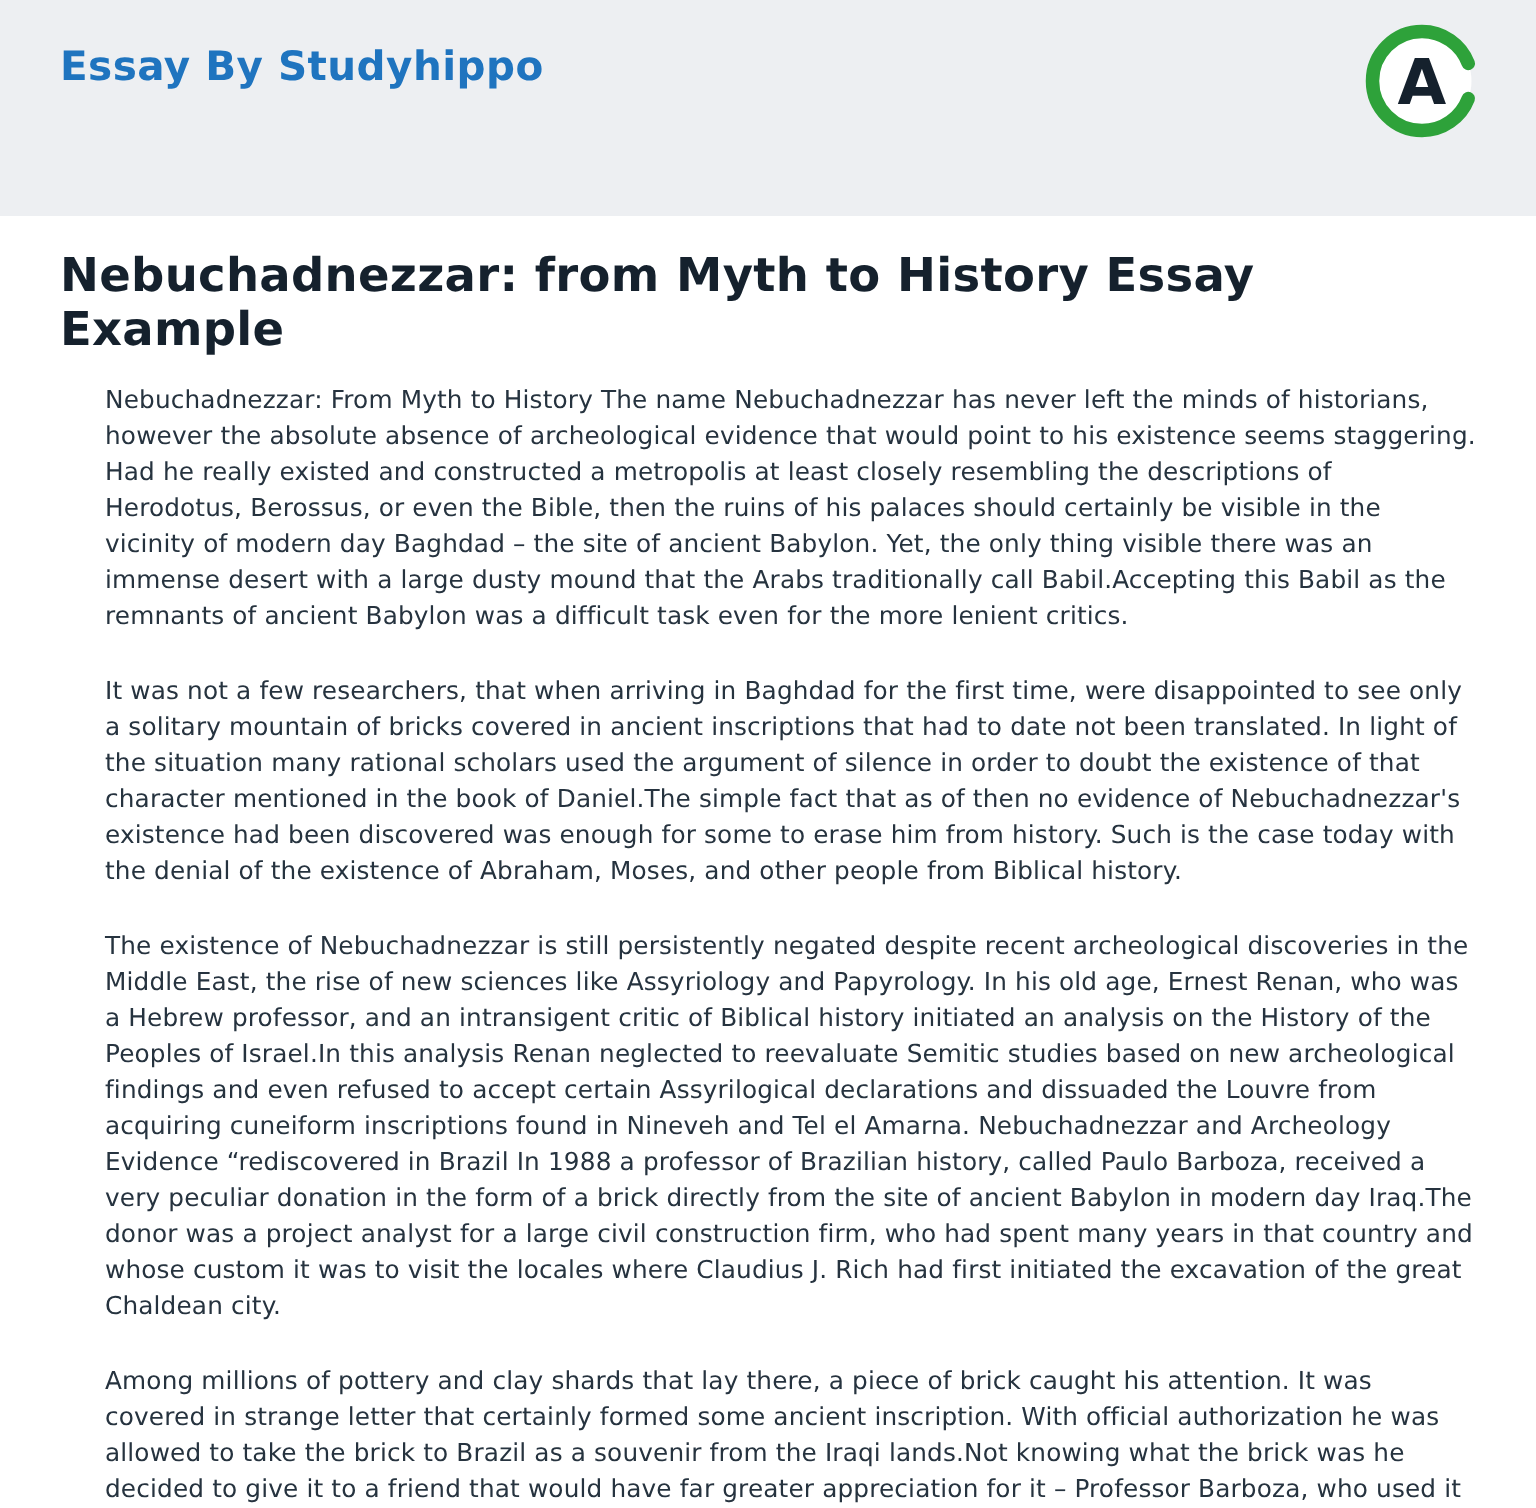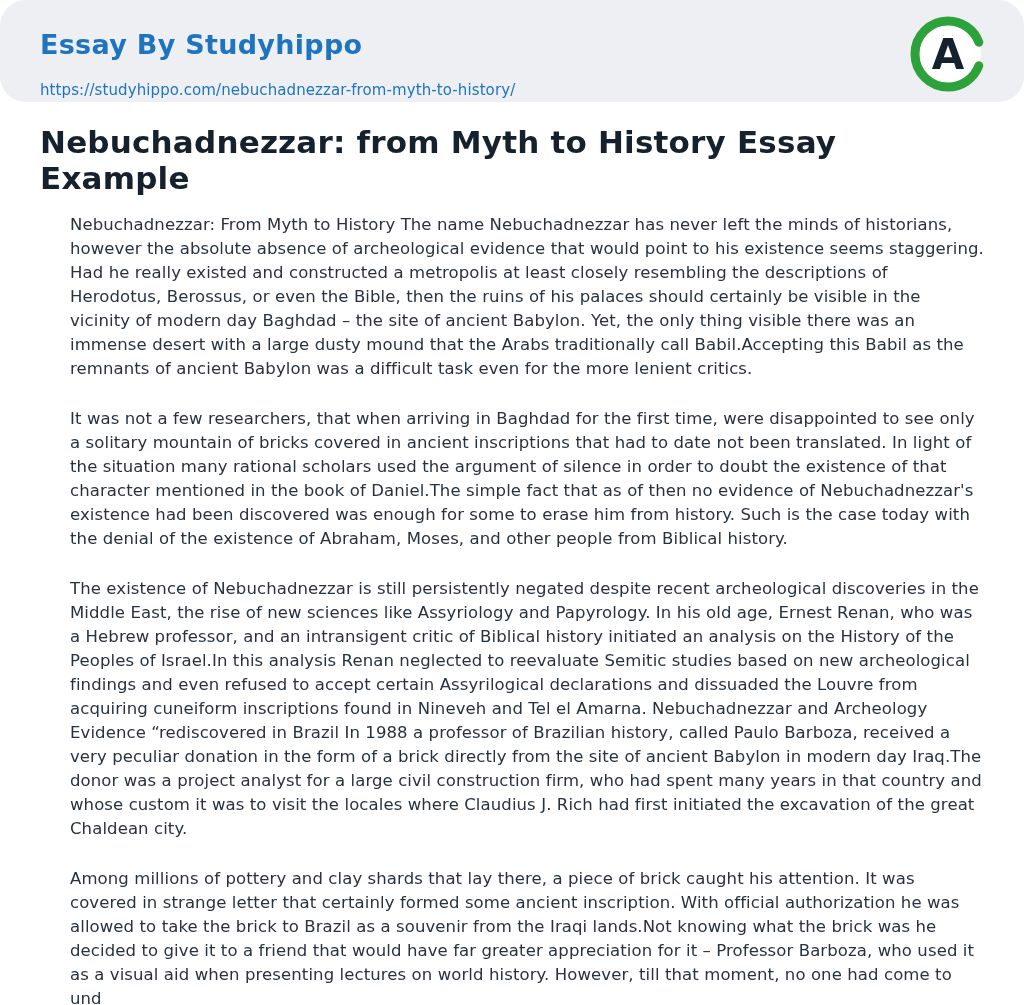--- a/index.html
+++ b/index.html
@@ -8,24 +8,23 @@
     height: 1005px;
     background: #ffffff;
     font-family: "DejaVu Sans", "Liberation Sans", sans-serif;
     overflow: hidden;
     position: relative;
   }
 
   
   .page-header {
     background: #edeff2;
-    height: 102px;
+    height: 144px;
     padding: 30px 40px 0 40px;
     position: relative;
-    border-radius: 26px;
   }
   .site-title {
     color: #1f74bf;
     font-size: 27px;
     font-weight: 700;
     letter-spacing: 0.3px;
     line-height: 1.1;
   }
   .site-url {
     display: inline-block;
@@ -64,21 +63,20 @@
     margin-bottom: 26px;
     max-width: 944px;
     margin-left: 30px;
   }
 </style>
 </head>
 <body>
 
 <header class="page-header">
   <div class="site-title">Essay By Studyhippo</div>
-  <a class="site-url" href="#">https://studyhippo.com/nebuchadnezzar-from-myth-to-history/</a>
 
   <div class="logo-wrap">
     <svg width="76" height="76" viewBox="0 0 76 76">
 
       <circle cx="38" cy="38" r="33" fill="#ffffff" stroke="#2ea23a" stroke-width="9" stroke-dasharray="183 24" stroke-dashoffset="195" stroke-linecap="round"></circle>
       <text x="38" y="53" text-anchor="middle" font-family="DejaVu Sans, Liberation Sans, sans-serif" font-size="42" font-weight="bold" fill="#15212d">A</text>
     </svg>
   </div>
 </header>
 

